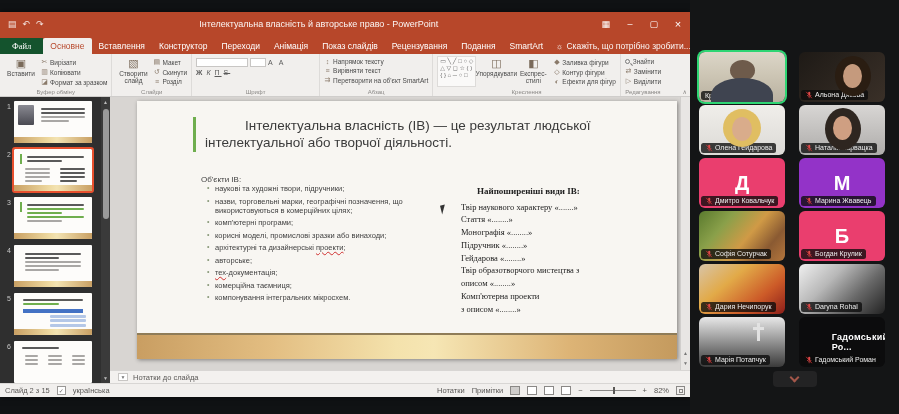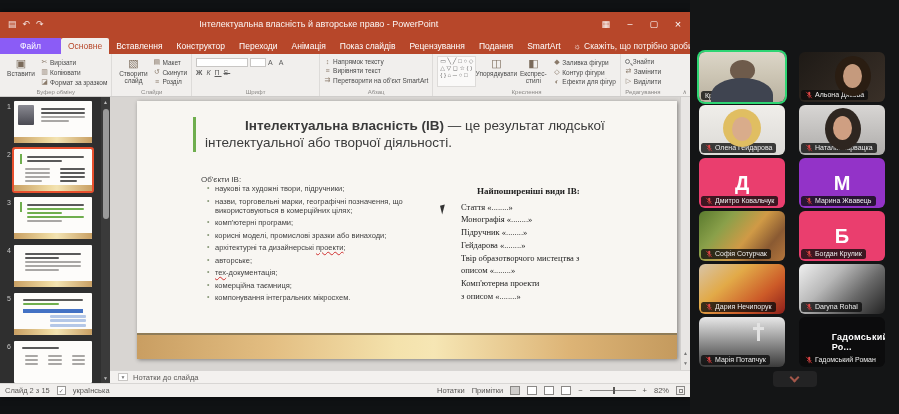--- a/index.html
+++ b/index.html
@@ -12,21 +12,21 @@
   .titlebar { height:24px; background:#B7472A; display:flex; align-items:center; color:#fff; }
   .qat { display:flex; gap:6px; margin-left:8px; font-size:9px; opacity:.85; }
   .qat span { cursor:default; }
   .win-title { flex:1; text-align:center; font-size:9px; opacity:.95; white-space:nowrap; overflow:hidden; }
   .winctl { display:flex; }
   .winctl span { width:24px; text-align:center; font-size:9px; line-height:24px; }
   .winctl .close { font-size:11px; }
 
   .menubar { height:18px; background:#B7472A; display:flex; align-items:flex-end; color:#fff; font-size:8.5px; white-space:nowrap; }
   .mtab { padding:3px 7px 3px; cursor:default; }
-  .mtab.file { background:#8b5cf6; padding:3px 20px; }
+  .mtab.file { background:#14532d; padding:3px 12px;font-family:Liberation Serif, serif; }
   .mtab.active { background:#F1EFED; color:#B7472A; border-radius:2px 2px 0 0; }
   .tellme { display:flex; align-items:center; gap:3px; padding:3px 6px; opacity:.95; }
   .bulb { font-size:8px; }
   .menu-right { margin-left:auto; display:flex; align-items:center; gap:6px; padding-right:4px; margin-bottom:2px; }
   .signin { font-size:8px; }
   .sharebtn { display:flex; align-items:center; gap:3px; background:rgba(255,255,255,.16); padding:2px 6px; border-radius:2px; font-size:8px; }
   .person { width:6px; height:6px; position:relative; display:inline-block; }
   .person::before { content:""; position:absolute; left:1.5px; top:0; width:3px; height:3px; border-radius:50%; background:#fff; }
   .person::after { content:""; position:absolute; left:0; top:3.2px; width:6px; height:3px; border-radius:2px 2px 0 0; background:#fff; }
 
@@ -72,21 +72,21 @@
   .bluechip { height:3px; background:#B4C7E7; margin:1.5px 0 1.5px auto; width:55%; border-radius:1px; }
   .bluehead { height:4px; background:#4472C4; margin:1px 3px; }
 
   .editor { flex:1; display:flex; flex-direction:column; min-width:0; }
   .canvas { flex:1; position:relative; background:#D8D5D2; }
   .slide { position:absolute; left:27px; top:4px; width:540px; height:258px; background:#F8F6F2; box-shadow:1px 1px 4px rgba(0,0,0,.4); }
   .vscroll { position:absolute; right:0; top:0; bottom:0; width:10px; background:#E8E6E4; border-left:1px solid #D0CECC; }
   .vscroll span { position:absolute; left:0; right:0; text-align:center; font-size:5px; color:#777; }
 
   .s-title { position:absolute; left:56px; top:16px; width:424px; border-left:3px solid #6FAE4E; padding-left:9px; font-size:13.5px; line-height:1.28; color:#3b3b3b; }
-  .s-title b { font-weight:bold;padding-left:40px; }
+  .s-title b { font-weight:normal;padding-left:40px; }
   .s-left { position:absolute; left:64px; top:74px; width:256px; color:#3f3f3f; }
   .s-left h4 { font-size:8px; font-weight:normal; }
   .s-left li { list-style:none; font-size:7.5px; line-height:1.2; margin:0 0 3.5px 14px; position:relative; }
   .s-left li::before { content:"•"; position:absolute; left:-8px; color:#8a9a7a; font-size:7px; }
   .squig { text-decoration:underline wavy #d03030 1px; text-underline-offset:1px; }
   .s-right { position:absolute; left:324px; top:72px; width:182px; font-family:"Liberation Serif", serif; color:#222; font-size:8.5px; line-height:1.5;margin-top:12px; }
   .s-right h4 { font-size:9px; font-weight:bold; margin:0 0 2px 16px; }
   .wood { position:absolute; left:0; right:0; bottom:0; height:26px; border-top:2px solid #8F7C58; background:linear-gradient(90deg,#C99E62 0%,#E3BE82 25%,#F4E2AC 48%,#F6E6B4 55%,#DDB476 80%,#C49A5E 100%); }
   .cursor-arrow { position:absolute; left:304px; top:104px; width:0; height:0; border-left:5px solid #333; border-bottom:9px solid transparent; transform:rotate(-14deg); }
 
@@ -448,20 +448,21 @@
                 <li><span>корисні моделі, промислові зразки або винаходи;</span><span class="squig"></span><span></span></li>
                 <li><span>архітектурні та дизайнерські </span><span class="squig">проекти</span><span>;</span></li>
                 <li><span>авторське;</span><span class="squig"></span><span></span></li>
                 <li><span></span><span class="squig">тех</span><span>-документація;</span></li>
                 <li><span>комерційна таємниця;</span><span class="squig"></span><span></span></li>
                 <li><span>компонування інтегральних мікросхем.</span><span class="squig"></span><span></span></li>
               </ul>
             </div>
             <div class="s-right">
               <h4>Найпоширеніші види ІВ:</h4>
+              <div>Твір наукового характеру «.......»</div>
               <div>Стаття «........»</div>
               <div>Монографія «........»</div>
               <div>Підручник «........»</div>
               <div>Гейдарова «........»</div>
               <div>Твір образотворчого мистецтва з</div>
               <div>описом «........»</div>
               <div>Комп'ютерна проекти</div>
               <div>з описом «........»</div>
             </div>
             <div class="cursor-arrow"></div>

